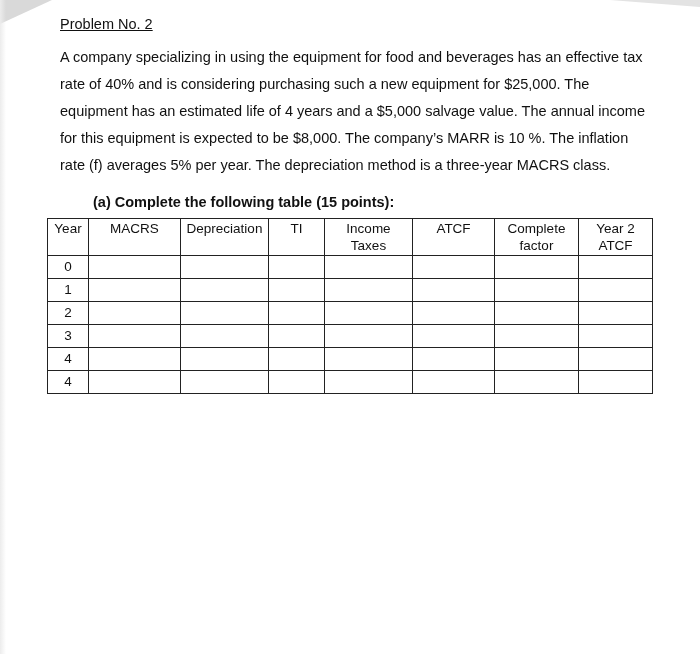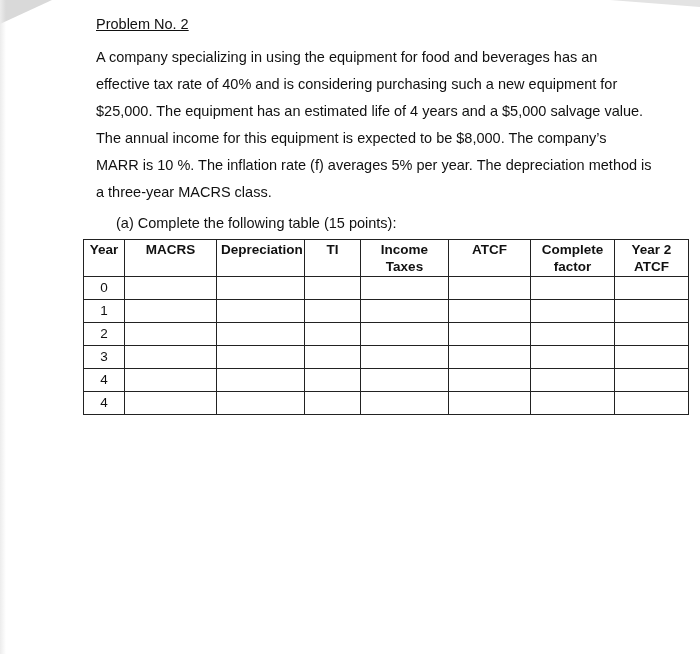--- a/index.html
+++ b/index.html
@@ -31,60 +31,61 @@
     border-left: 90px solid transparent;
   }
   .scan-edge-left {
     position: absolute;
     top: 0; left: 0; bottom: 0;
     width: 6px;
     background: linear-gradient(to right, #ececec, rgba(255,255,255,0));
   }
   .page {
     position: relative;
-    padding: 16px 48px 0 96px;
+    padding: 16px 48px 0 60px;
     box-sizing: border-box;
   }
   .doc-title {
     font-size: 14.5px;
     text-decoration: underline;
     margin: 0 0 12px 0;
     font-weight: 400;
   }
   .doc-paragraph {
     font-size: 14.5px;
     line-height: 27px;
     margin: 0 0 7px 0;
     max-width: 588px;
   }
   .part-label {
     font-size: 14.5px;
     line-height: 20px;
     padding-left: 20px;
-    margin: 0;
+    margin: 13px;
+    font-weight: bold;
   }
   .part-a { margin-bottom: 6px; }
   .part-b { margin-top: 92px; }
   .part-c { margin-top: 94px; }
 
   table.problem-table {
     border-collapse: collapse;
     table-layout: fixed;
     margin-left: -13px;
     width: 605px;
     font-size: 13.5px;
   }
   .problem-table th,
   .problem-table td {
     border: 1px solid #222222;
     padding: 1px 4px;
     box-sizing: border-box;
   }
   .problem-table th {
-    font-weight: 700;
+    font-weight: 400;
     text-align: center;
     vertical-align: top;
     line-height: 17px;
     white-space: pre-line;
     height: 36px;
   }
   .problem-table td {
     height: 23px;
     text-align: center;
     vertical-align: top;

